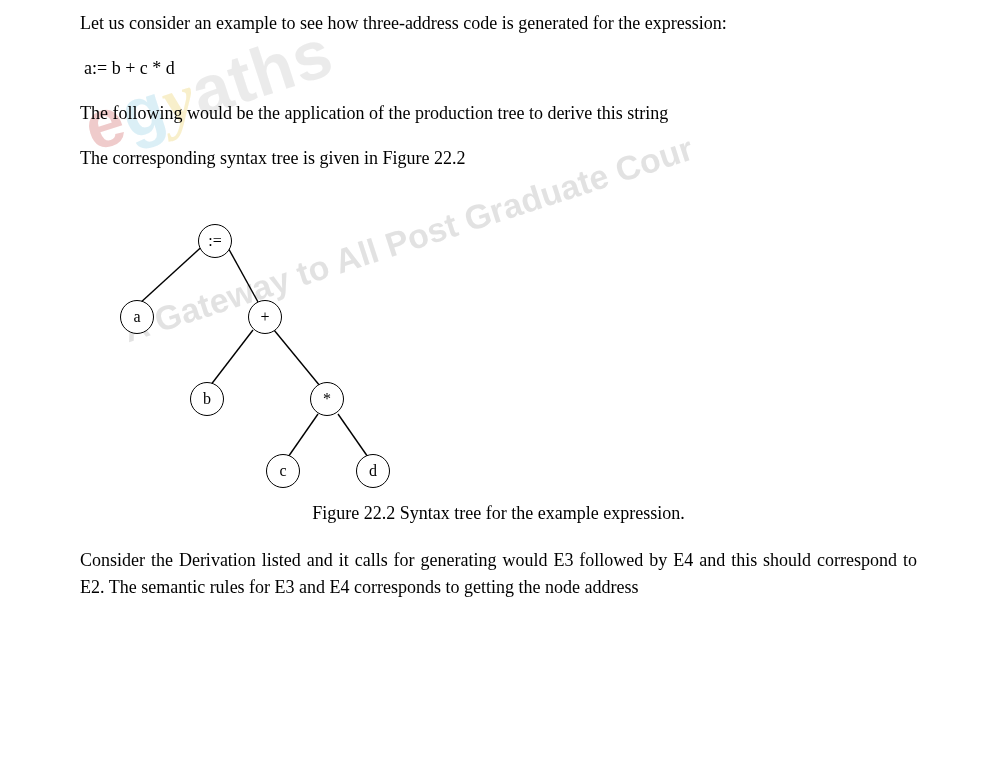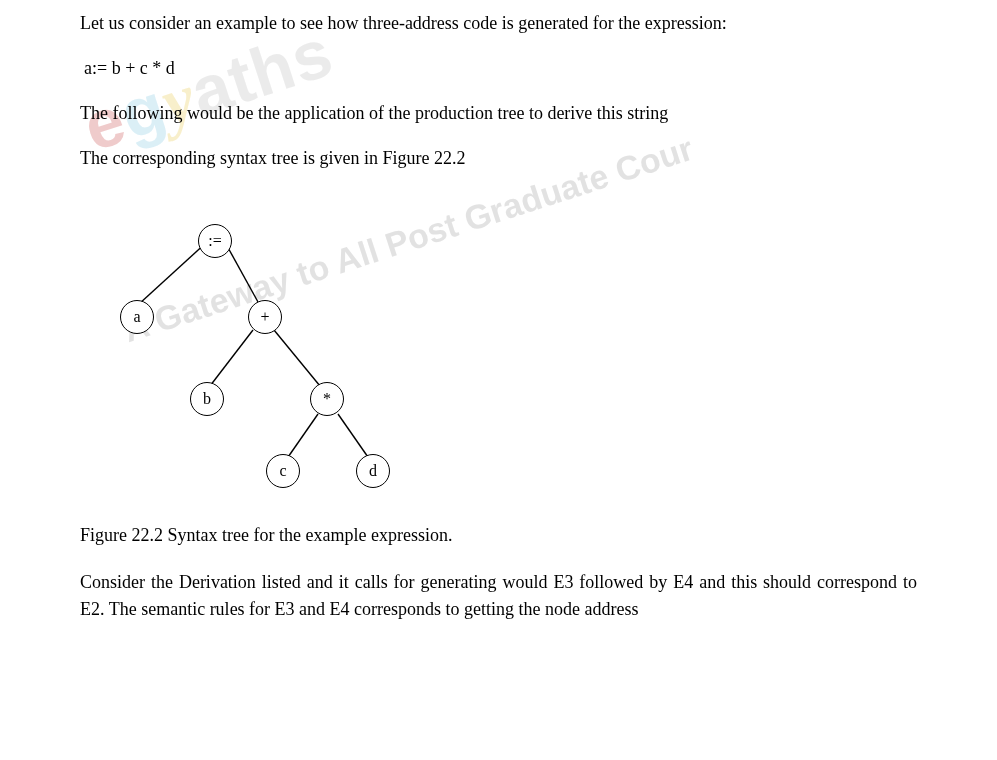--- a/index.html
+++ b/index.html
@@ -53,21 +53,22 @@
     user-select: none;
     white-space: nowrap;
   }
   .para {
     margin: 0 0 18px 0;
     line-height: 1.5;
   }
   .para.justify { text-align: justify; }
   .para.indent-small { padding-left: 4px; }
   .caption {
-    margin-top: 30px;
+    text-align: center;
+    margin-top: 8px;
     margin-bottom: 20px;
   }
   .syntax-tree {
     position: relative;
     width: 380px;
     height: 290px;
     margin-top: 30px;
     margin-left: 10px;
   }
   .node {

